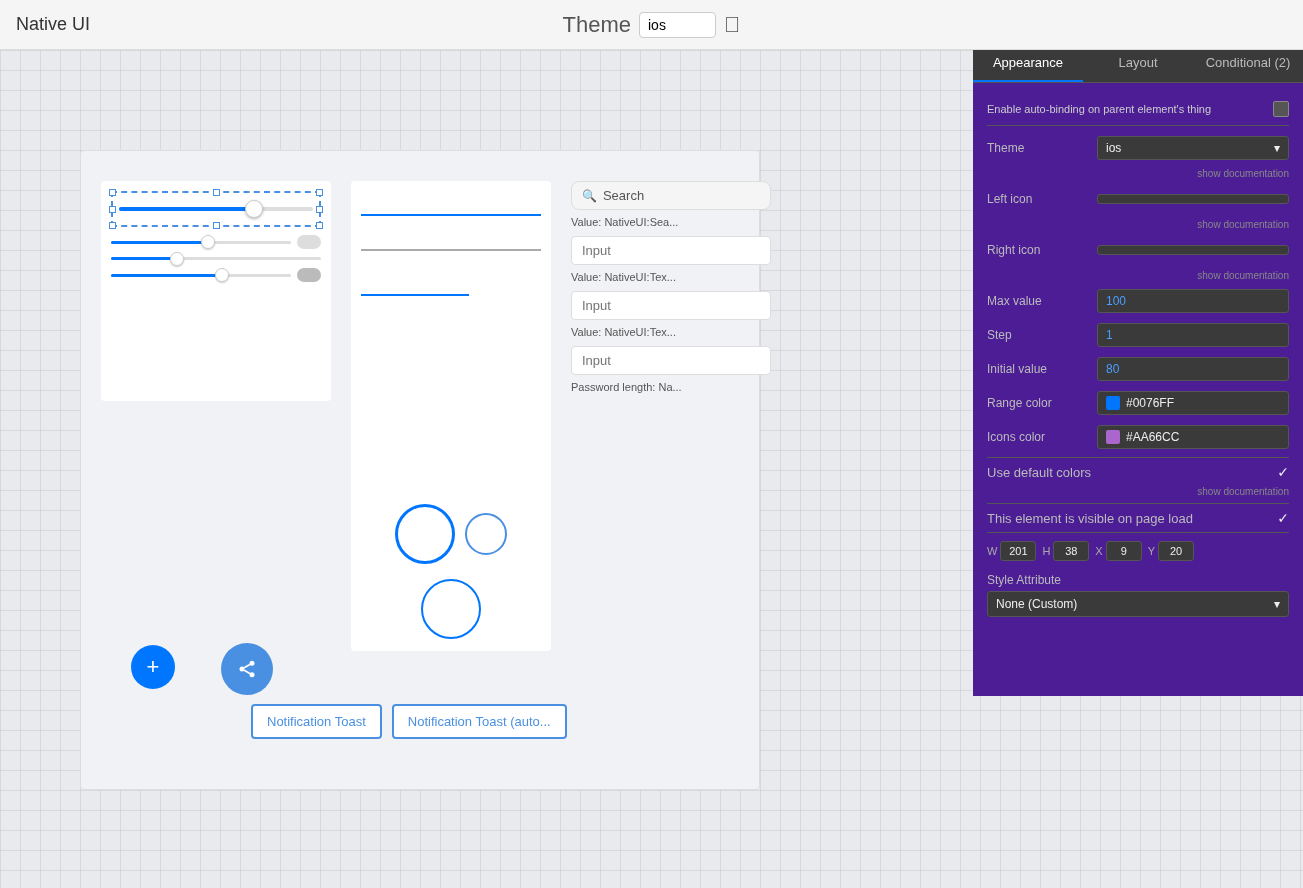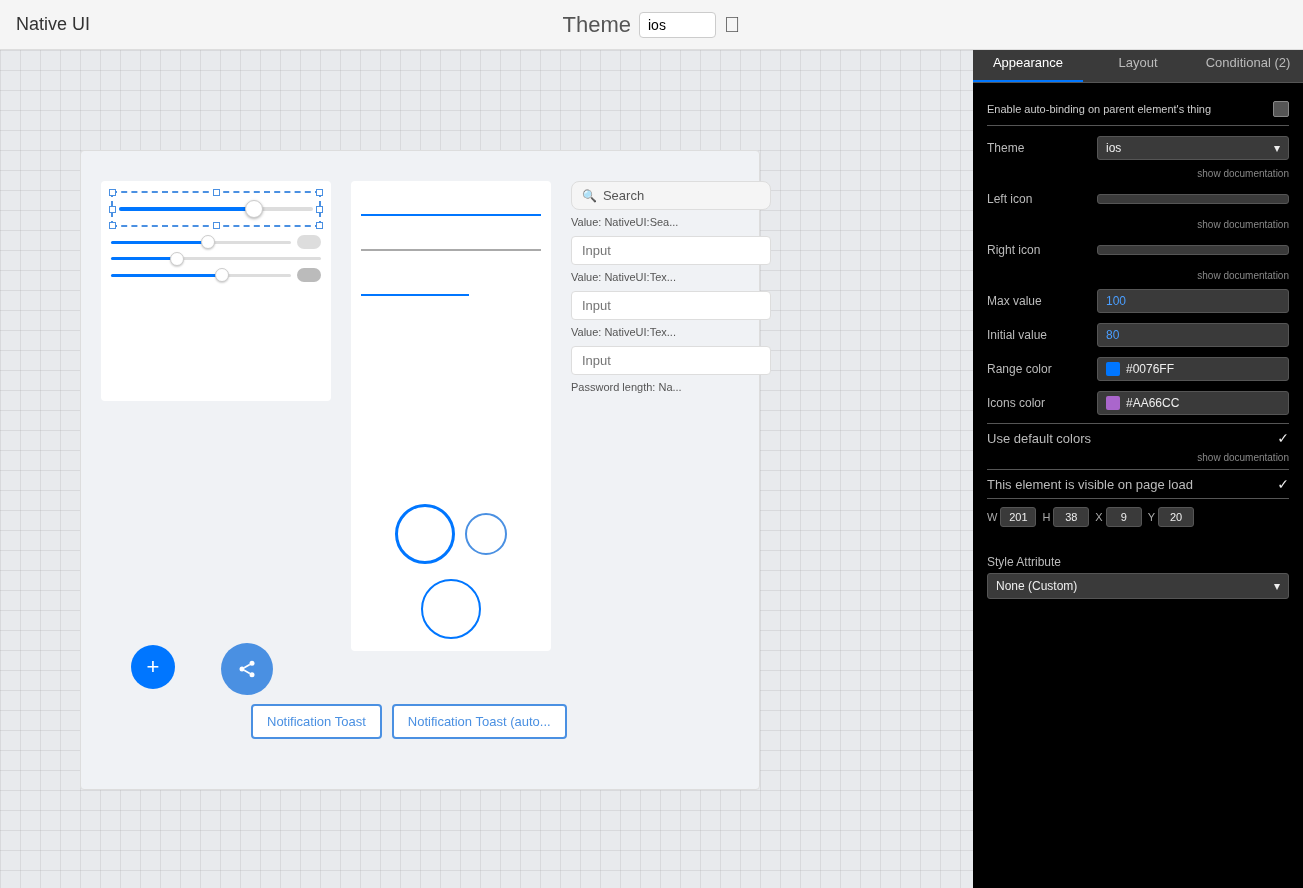--- a/index.html
+++ b/index.html
@@ -309,22 +309,22 @@
       font-size: 13px;
       cursor: pointer;
     }
 
     
     .right-panel {
       position: absolute;
       top: 0;
       right: 0;
       width: 330px;
-      height: 888px;
-      background: #000000;
+      height: 696px;
+      background: #4c1d95;
       color: #eee;
       display: flex;
       flex-direction: column;
     }
 
     
     .panel-header {
       background: #3a3a3a;
       padding: 10px 14px;
       display: flex;
@@ -494,21 +494,21 @@
       border-radius: 3px;
       padding: 3px 6px;
       font-size: 11px;
       color: #eee;
       min-width: 36px;
       text-align: center;
     }
 
     
     .style-attr-row {
-      margin-top: 20px;
+      margin-top: 4px;
     }
     .style-label {
       font-size: 12px;
       color: #bbb;
       margin-bottom: 4px;
     }
     .style-select {
       width: 100%;
       background: #3a3a3a;
       border: 1px solid #555;
@@ -720,20 +720,26 @@
     <div class="show-doc">show documentation</div>
 
 
     <div class="prop-row">
       <span class="prop-label">Max value</span>
       <div class="prop-value blue-text">
         <span>100</span>
       </div>
     </div>
 
+    <div class="prop-row">
+      <span class="prop-label">Step</span>
+      <div class="prop-value blue-text">
+        <span>1</span>
+      </div>
+    </div>
 
     <div class="prop-row">
       <span class="prop-label">Initial value</span>
       <div class="prop-value blue-text">
         <span>80</span>
       </div>
     </div>
 
 
     <div class="prop-row">

